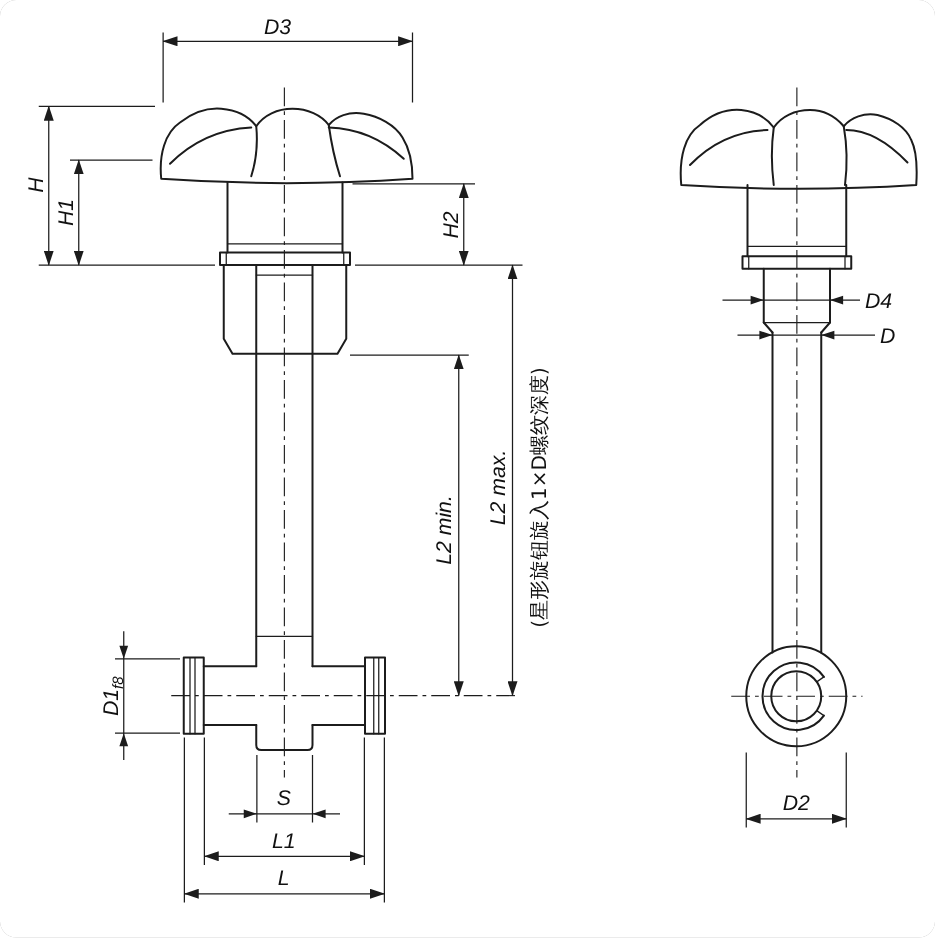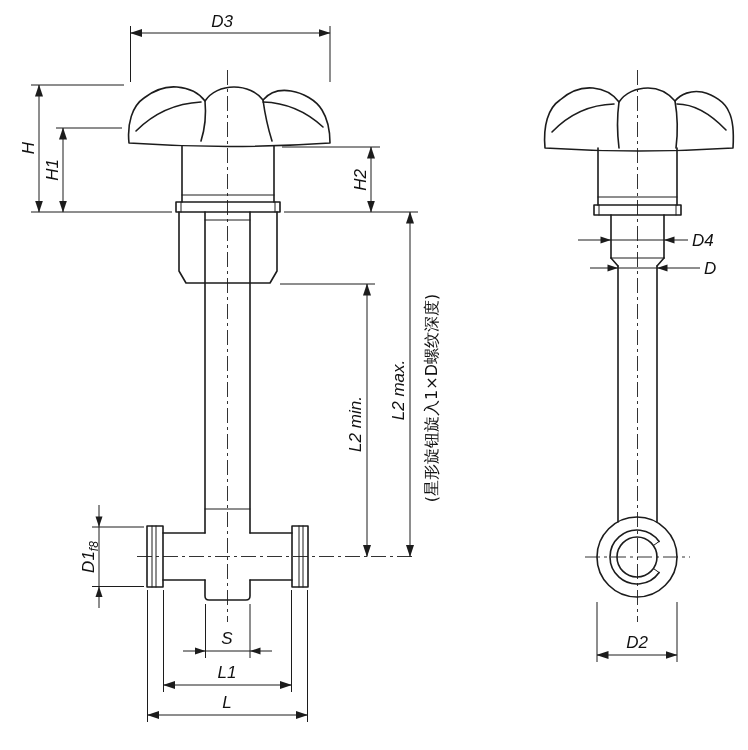--- a/index.html
+++ b/index.html
@@ -1,17 +1,17 @@
 <!DOCTYPE html>
 <html><head>
 <meta charset="utf-8">
 <style>
   html,body{margin:0;padding:0;background:#ffffff;}
   .stage{position:relative;width:748px;height:750px;background:#a3a3a3;overflow:hidden;
-         font-family:"Liberation Sans",sans-serif;}
+         font-family:"Liberation Sans",sans-serif;border-radius:13px;}
   
   .ol{fill:none;stroke:#1c1c1c;stroke-width:1.6;stroke-linejoin:round;stroke-linecap:round;}
   
   .tl{fill:none;stroke:#1c1c1c;stroke-width:1.0;stroke-linejoin:round;stroke-linecap:round;}
   
   .dl{fill:none;stroke:#1c1c1c;stroke-width:1;}
   
   .cl{fill:none;stroke:#1c1c1c;stroke-width:0.9;stroke-dasharray:15 4 3 4;}
   .arrow{fill:#1c1c1c;stroke:none;}
   .lbl{font:italic 17px "Liberation Sans",sans-serif;fill:#111;}

